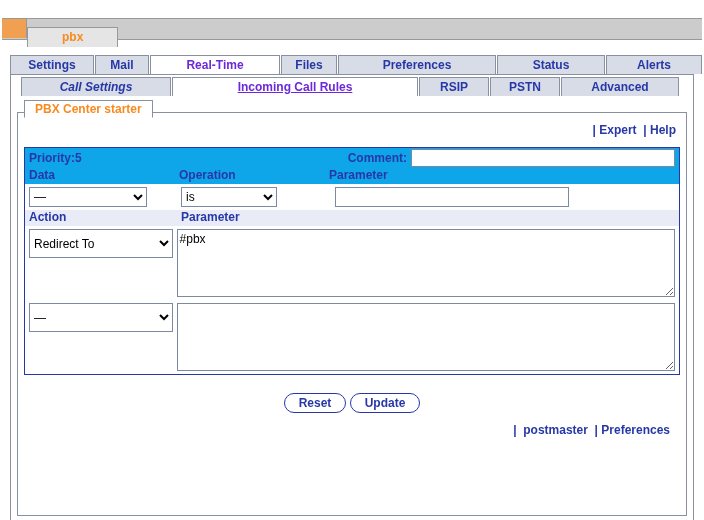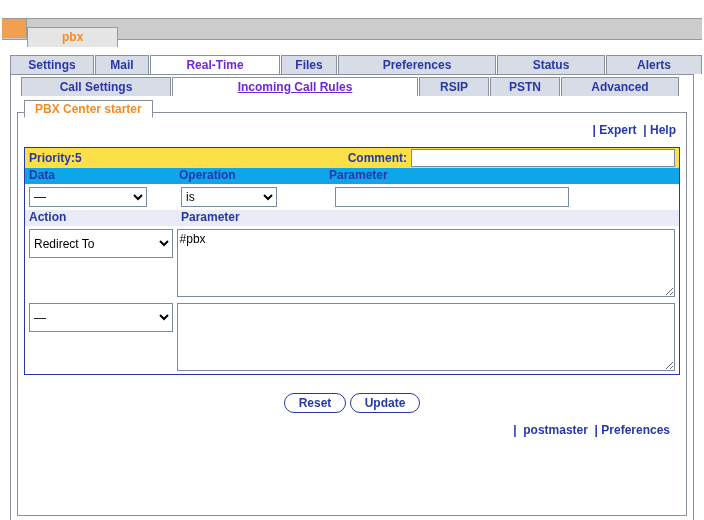--- a/index.html
+++ b/index.html
@@ -24,34 +24,34 @@
   .nav1 .tab:nth-child(1){width:82px;}
   .nav1 .tab:nth-child(2){width:52px;}
   .nav1 .tab:nth-child(3){width:128px;}
   .nav1 .tab:nth-child(4){width:54px;}
   .nav1 .tab:nth-child(5){width:156px;}
   .nav1 .tab:nth-child(6){width:106px;}
   .nav1 .tab:nth-child(7){width:94px;}
 
   .outer-box{border:1px solid #8990a0;margin:0 8px;padding:2px 0 8px 0;}
   .nav2{display:flex;align-items:flex-end;height:20px;padding-left:10px;gap:1px;margin-top:-1px;}
-  .nav2 .tab:nth-child(1){width:148px;}
+  .nav2 .tab:nth-child(1){width:148px;font-style:italic;}
   .nav2 .tab:nth-child(2){width:244px;}
   .nav2 .tab:nth-child(3){width:68px;}
   .nav2 .tab:nth-child(4){width:68px;}
   .nav2 .tab:nth-child(5){width:116px;}
 
   .inner-box{border:1px solid #8990a0;margin:4px 6px 0 6px;padding:6px 6px 6px 6px;position:relative;min-height:390px;}
   .inner-tab{position:absolute;top:-13px;left:6px;height:16px;line-height:16px;padding:0 10px;border:1px solid #8990a0;border-bottom:1px solid #fff;background:#fff;color:#f78b1f;font-weight:bold;font-size:12px;}
 
   .toolbar-right{text-align:right;padding:4px 4px 10px 0;font-weight:bold;color:#2638a8;}
   .toolbar-right span.sep{color:#2638a8;font-weight:bold;}
 
   .form-area{border:1px solid #2638a8;}
-  .hdr1{background:#fde047;display:flex;align-items:center;height:20px;color:#2638a8;font-weight:bold;}
+  .hdr1{background:#0ea5e9;display:flex;align-items:center;height:20px;color:#2638a8;font-weight:bold;}
   .hdr1 .pl{padding-left:4px;}
   .hdr1 .cm{margin-left:auto;padding:0 4px;display:flex;align-items:center;gap:4px;}
   input[type=text],textarea,select{font-family:inherit;font-size:12px;border:1px solid #7a8aa0;background:#fff;color:#000;box-sizing:border-box;}
   input.comment{width:264px;height:18px;}
   .hdr2{background:#0ea5e9;display:flex;height:16px;color:#2638a8;font-weight:bold;}
   .col-d{width:150px;padding-left:4px;}
   .col-o{width:150px;}
   .col-p{flex:1;}
   .rowfields{display:flex;padding:3px 4px;gap:2px;align-items:center;background:#fff;}
   select.sel{width:118px;height:20px;}

